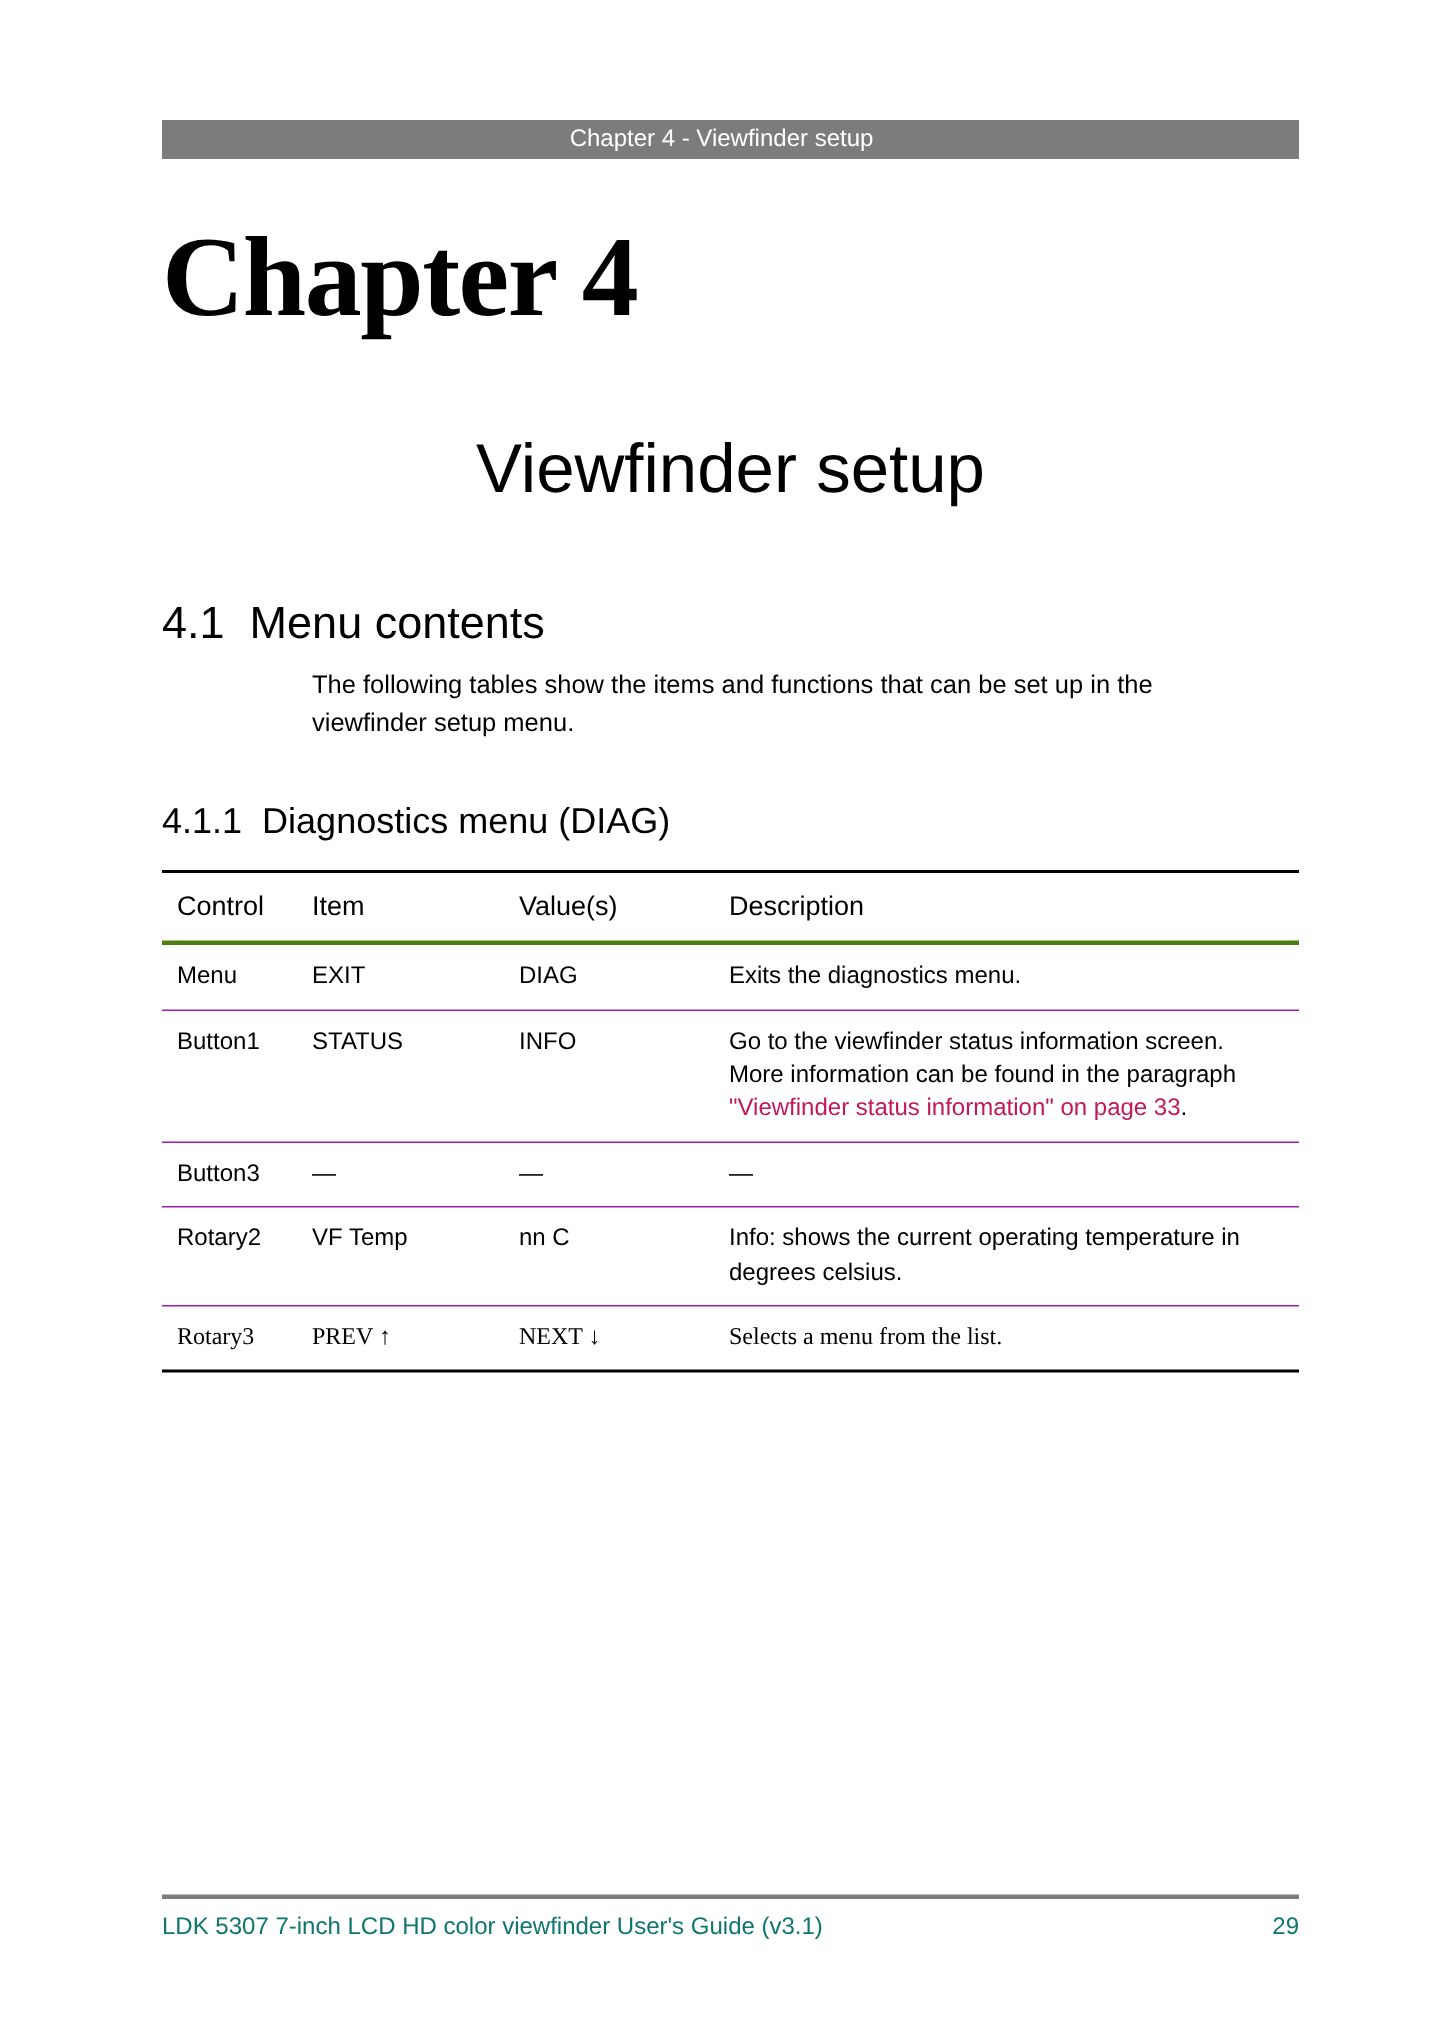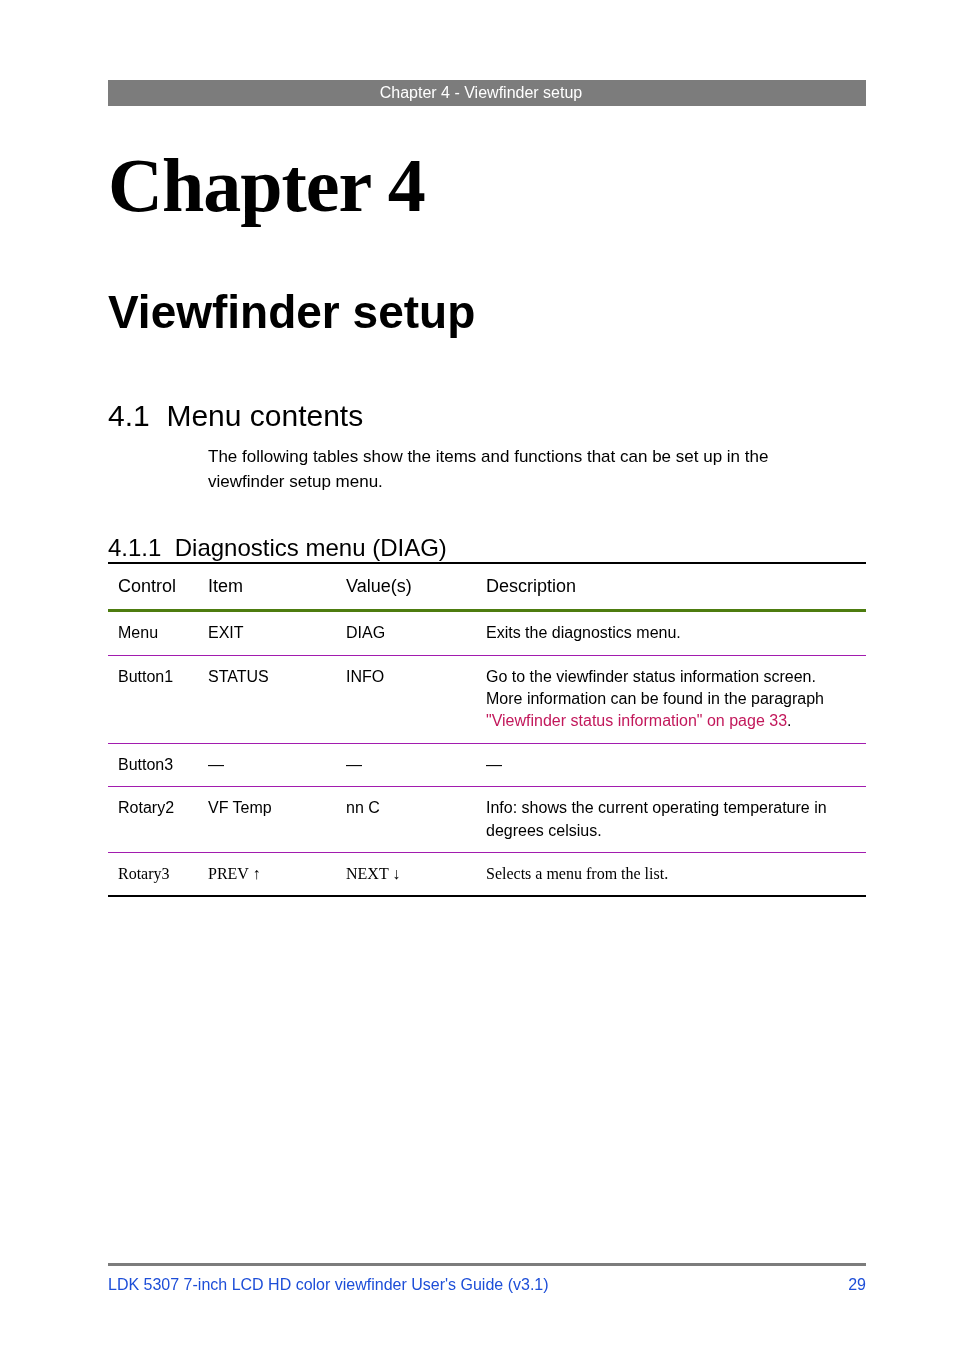--- a/index.html
+++ b/index.html
@@ -24,39 +24,41 @@
   }
   .chapter-title {
     font-size: 76px;
     font-weight: 900;
     letter-spacing: -1px;
     margin-bottom: 56px;
     font-family: Liberation Serif, serif;
   }
   .chapter-subtitle {
     font-size: 46px;
-    font-weight: 700;
+    font-weight: 400;
     margin-bottom: 60px;
+    text-align: center;
   }
   .section-heading {
     font-size: 30px;
     font-weight: 400;
     margin-bottom: 12px;
     margin-top: 35px;
   }
   .intro-text {
     font-size: 17px;
     line-height: 1.45;
     margin-left: 100px;
     margin-bottom: 40px;
     max-width: 600px;
   }
   .subsection-heading {
     font-size: 24px;
     font-weight: 400;
+    margin-bottom: 18px;
   }
   table {
     width: 100%;
     border-collapse: collapse;
     font-size: 16px;
   }
   thead th {
     text-align: left;
     font-weight: 400;
     font-size: 18px;
@@ -86,21 +88,21 @@
   }
   .footer-rule {
     height: 3px;
     background: #7c7c7c;
     margin-bottom: 10px;
   }
   .footer-row {
     display: flex;
     justify-content: space-between;
     font-size: 16px;
-    color: #1d4ed8;
+    color: #0f766e;
   }
 </style>
 </head>
 <body>
 
 <div class="page">
   <div class="header-bar">
     <span>Chapter 4 - Viewfinder setup</span>
   </div>
 

